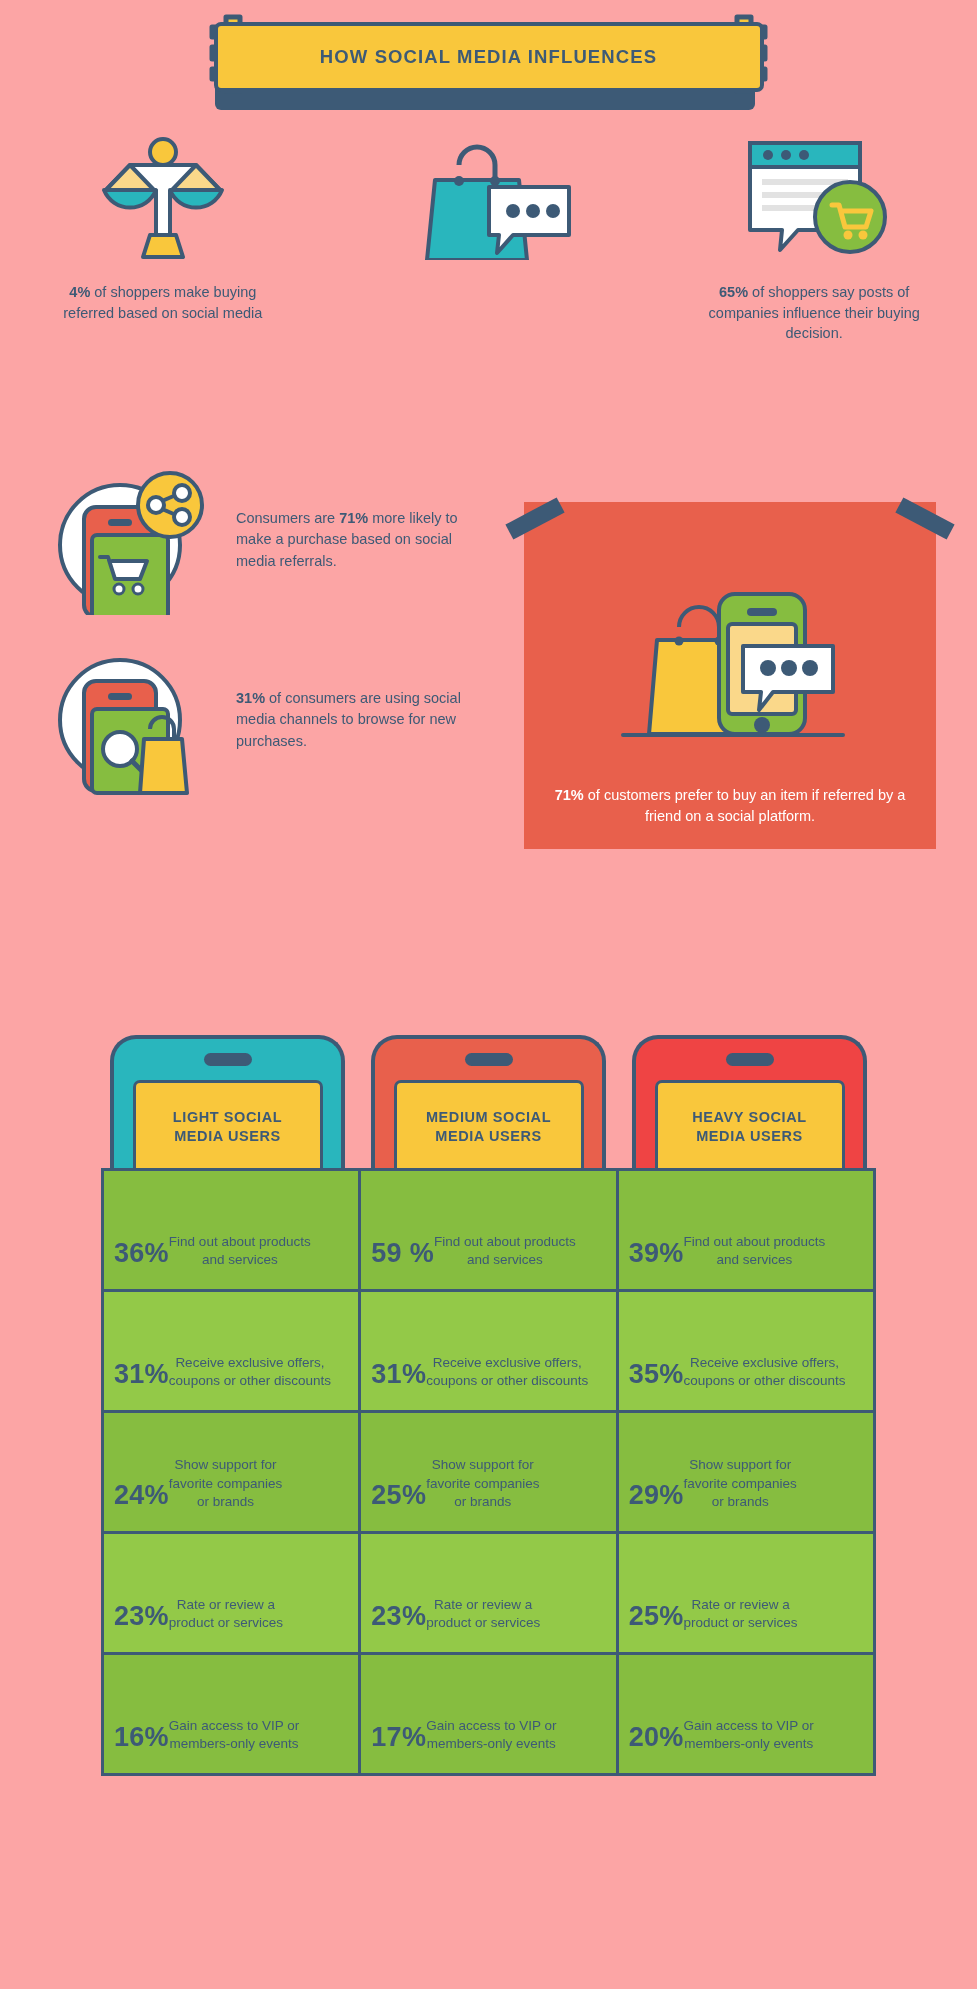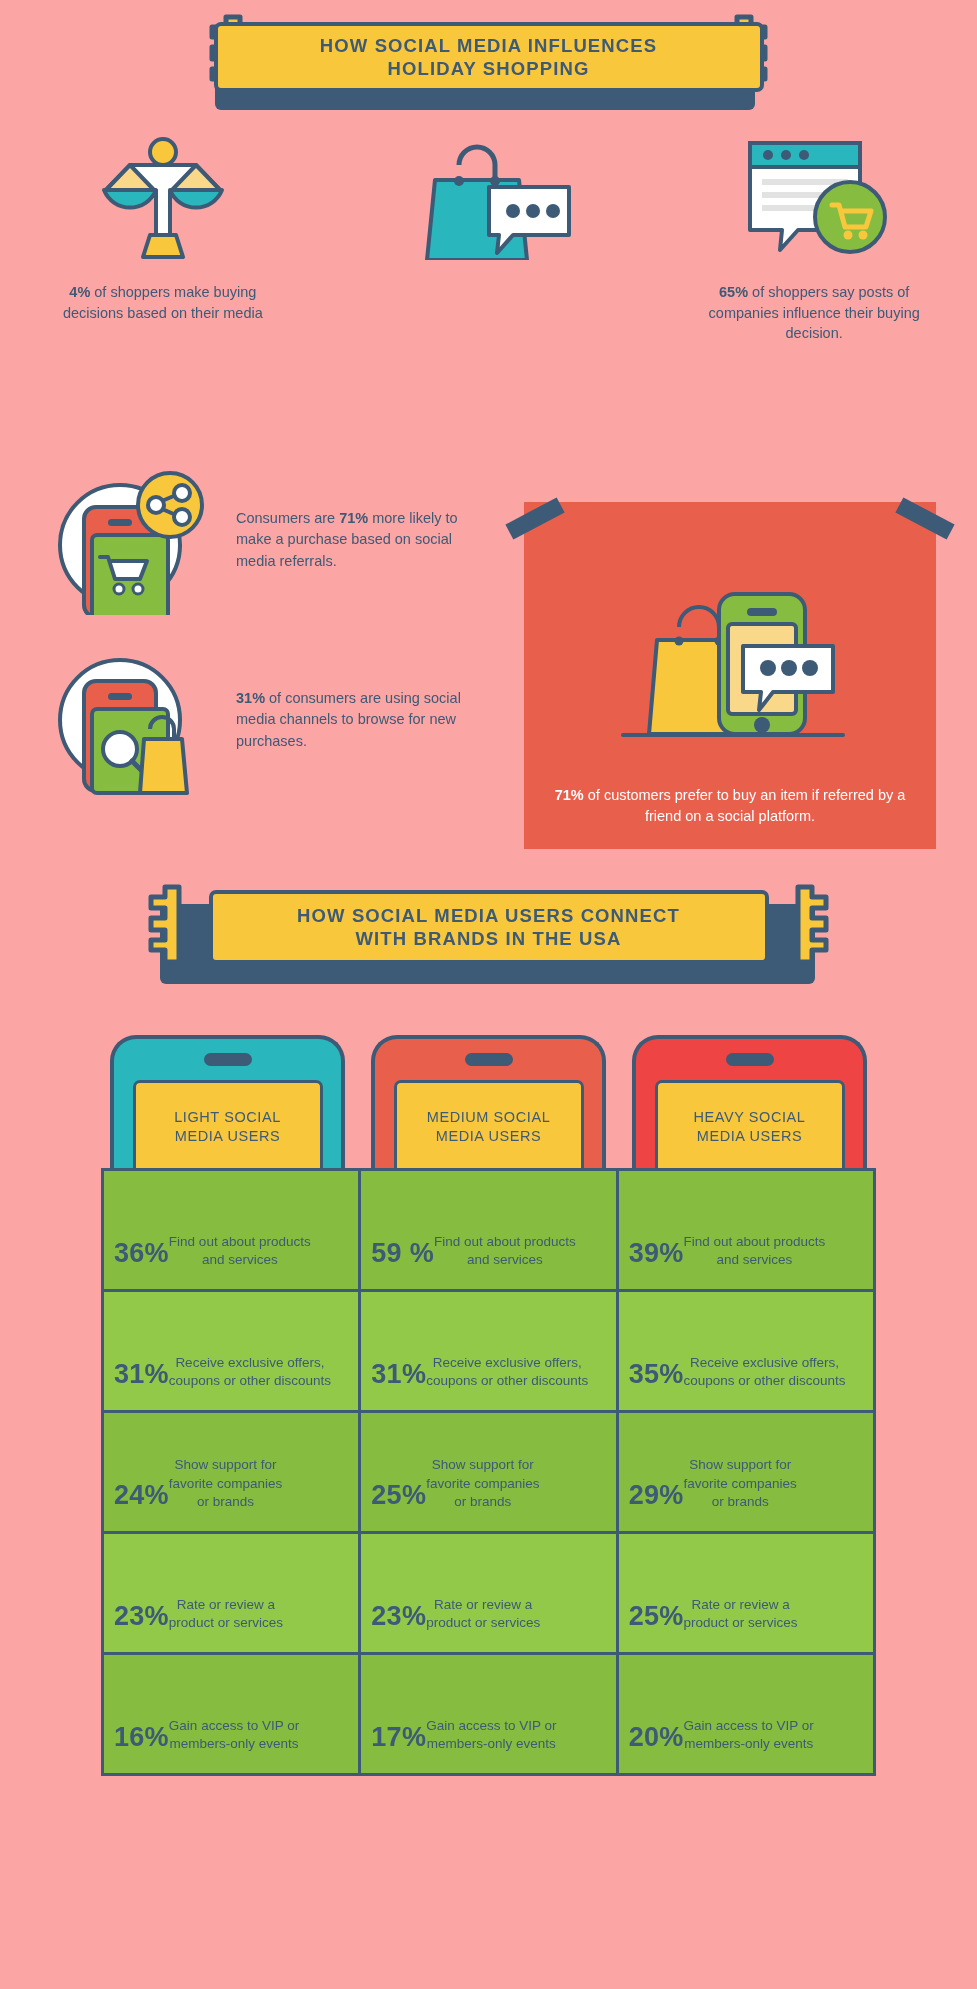--- a/index.html
+++ b/index.html
@@ -145,21 +145,21 @@
     flex: 1;
     background: #f9c73c;
     border: 3px solid #3d5a76;
     border-bottom: none;
     border-radius: 7px 7px 0 0;
     display: flex;
     align-items: center;
     justify-content: center;
     text-align: center;
     color: #3d5a76;
-    font-weight: normal;
+    font-weight: bold;
     font-size: 14.5px;
     letter-spacing: 0.04em;
     line-height: 1.3;
     text-transform: uppercase;
   }
 
   
   .table {
     position: absolute;
     left: 101px; top: 1168px;
@@ -212,42 +212,41 @@
     </svg>
 
     <svg class="tail" style="right:196px;" width="48" height="88" viewBox="0 0 48 88">
       <path d="M4 4 L18 4 L18 14 L32 14 L32 24 L18 24 L18 34 L32 34 L32 46
                L18 46 L18 56 L32 56 L32 66 L18 66 L18 78 L4 78 Z" fill="#f9c73c" stroke="#3d5a76" stroke-width="5" stroke-linejoin="round"></path>
     </svg>
 
     <div class="banner" style="width:550px; height:70px;">
       <div class="banner-title" style="font-size:18.5px;">
         <div>HOW SOCIAL MEDIA INFLUENCES</div>
-        <div>HOLIDAY SHOPPING</div>
       </div>
     </div>
   </div>
 
   <div class="top-stats">
 
     <div class="stat-col">
       <div class="stat-icon">
         <svg width="150" height="125" viewBox="0 0 150 125">
           <circle cx="75" cy="17" r="13" fill="#f9c73c" stroke="#3d5a76" stroke-width="4"></circle>
           <rect x="68" y="30" width="14" height="75" fill="#ffffff" stroke="#3d5a76" stroke-width="4"></rect>
           <path d="M18 55 L42 30 L108 30 L132 55" fill="#ffffff" stroke="#3d5a76" stroke-width="4" stroke-linejoin="round"></path>
           <path d="M18 55 L42 30 L66 55 Z" fill="#fad88a" stroke="#3d5a76" stroke-width="4" stroke-linejoin="round"></path>
           <path d="M84 55 L108 30 L132 55 Z" fill="#fad88a" stroke="#3d5a76" stroke-width="4" stroke-linejoin="round"></path>
           <path d="M16 55 A28 28 0 0 0 68 55 Z" fill="#29b6bd" stroke="#3d5a76" stroke-width="4" stroke-linejoin="round"></path>
           <path d="M82 55 A28 28 0 0 0 134 55 Z" fill="#29b6bd" stroke="#3d5a76" stroke-width="4" stroke-linejoin="round"></path>
           <path d="M55 122 L62 100 L88 100 L95 122 Z" fill="#f9c73c" stroke="#3d5a76" stroke-width="4" stroke-linejoin="round"></path>
         </svg>
       </div>
       <div class="stat-caption">
-        <b>4%</b><span> of shoppers make buying decisions based on their media</span>
+        <b>4%</b><span> of shoppers make buying referred based on social media</span>
       </div>
     </div>
 
     <div class="stat-col">
       <div class="stat-icon">
         <svg width="175" height="125" viewBox="0 0 175 125">
           <path d="M58 30 A18 18 0 0 1 94 30 L94 45" fill="none" stroke="#3d5a76" stroke-width="5"></path>
           <path d="M34 45 L118 45 L126 125 L26 125 Z" fill="#29b6bd" stroke="#3d5a76" stroke-width="4" stroke-linejoin="round"></path>
           <circle cx="58" cy="46" r="5" fill="#3d5a76"></circle>
           <circle cx="94" cy="46" r="5" fill="#3d5a76"></circle>
@@ -350,39 +349,20 @@
           <line x1="28" y1="163" x2="248" y2="163" stroke="#3d5a76" stroke-width="4" stroke-linecap="round"></line>
         </svg>
       </div>
 
       <div class="poster-caption">
         <b>71%</b><span> of customers prefer to buy an item if referred by a friend on a social platform.</span>
       </div>
     </div>
   </div>
 
-  <div class="banner-wrap" style="position:absolute; left:0; top:890px; width:977px;">
-    <div class="banner-shadow" style="left:160px; top:14px; width:655px; height:80px;"></div>
-
-    <svg class="tail" style="left:135px;" width="48" height="90" viewBox="0 0 48 90">
-      <path d="M44 5 L30 5 L30 15 L16 15 L16 26 L30 26 L30 36 L16 36 L16 48
-               L30 48 L30 58 L16 58 L16 68 L30 68 L30 80 L44 80 Z" fill="#f9c73c" stroke="#3d5a76" stroke-width="5" stroke-linejoin="round"></path>
-    </svg>
-    <svg class="tail" style="right:135px;" width="48" height="90" viewBox="0 0 48 90">
-      <path d="M4 5 L18 5 L18 15 L32 15 L32 26 L18 26 L18 36 L32 36 L32 48
-               L18 48 L18 58 L32 58 L32 68 L18 68 L18 80 L4 80 Z" fill="#f9c73c" stroke="#3d5a76" stroke-width="5" stroke-linejoin="round"></path>
-    </svg>
-
-    <div class="banner" style="width:560px; height:74px;">
-      <div class="banner-title" style="font-size:18.5px;">
-        <div>HOW SOCIAL MEDIA USERS CONNECT</div>
-        <div>WITH BRANDS IN THE USA</div>
-      </div>
-    </div>
-  </div>
 
   <div class="phones">
     <div class="phone" style="background:#29b6bd;">
       <div class="speaker"></div>
       <div class="phone-screen">
         <div>
           <div>LIGHT SOCIAL</div>
           <div>MEDIA USERS</div>
         </div>
       </div>

